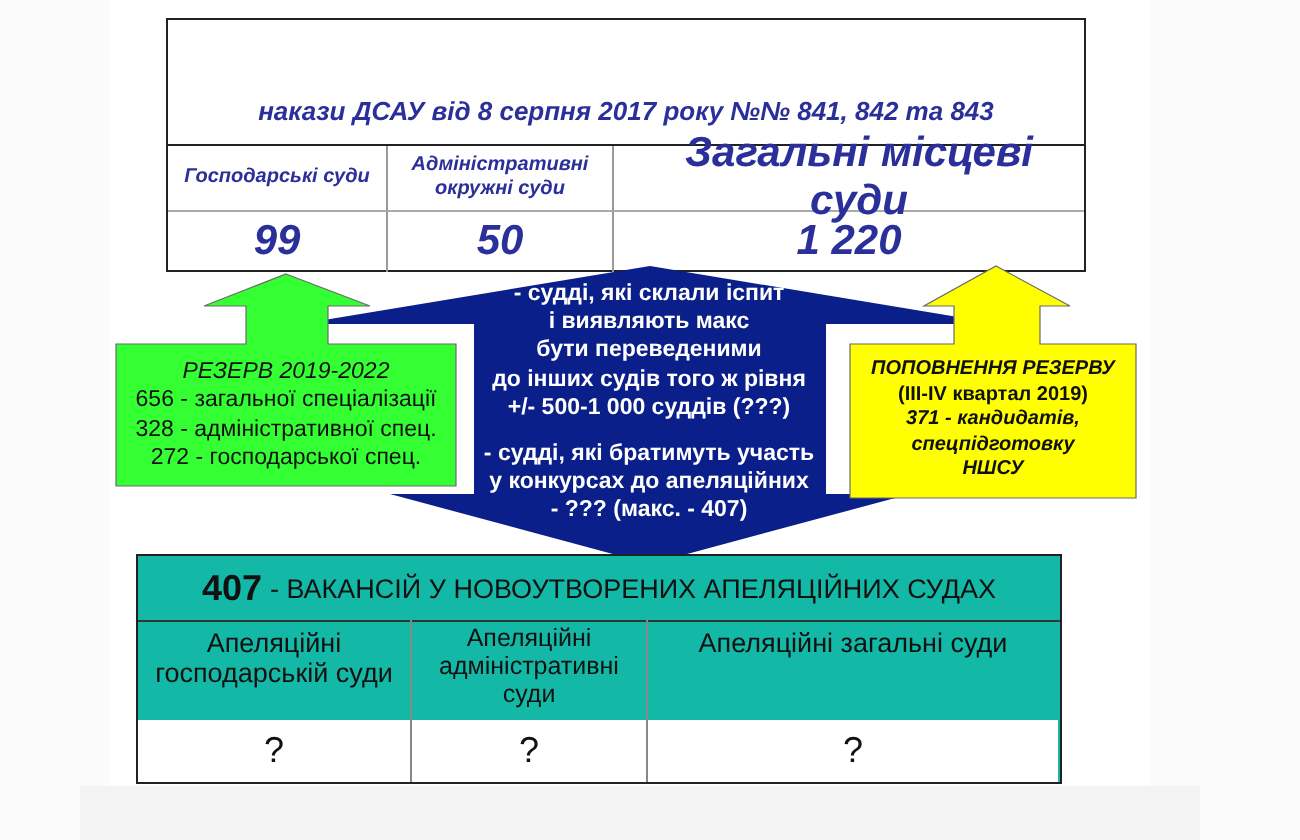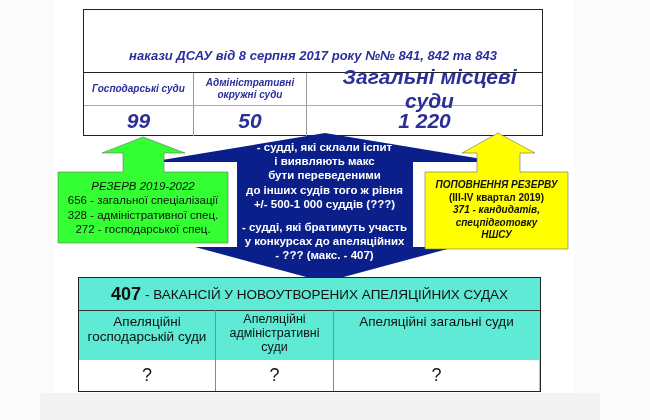--- a/index.html
+++ b/index.html
@@ -22,22 +22,22 @@
   .top-sub { position:absolute; left:0; right:0; top:38px; text-align:center;
     color:#2b2f9a; font-weight:bold; font-style:italic; font-size:13px; }
   .top-grid { position:absolute; left:0; right:0; top:62px; bottom:0; border-top:1.5px solid #222; }
   .tcell { position:absolute; box-sizing:border-box; color:#2b2f9a; font-weight:bold; font-style:italic;
     display:flex; align-items:center; justify-content:center; text-align:center; }
   .hdr-small { font-size:10px; line-height:12px; }
   .hdr-big { font-size:21px; }
   .val { font-size:21px; }
 
   
-  .bt { position:absolute; left:78px; top:277px; width:463px; height:115px;
-    border:1.5px solid #222; box-sizing:border-box; background:#5eead4; }
+  .bt { position:absolute; left:68px; top:277px; width:463px; height:115px;
+    border:1.5px solid #222; box-sizing:border-box; background:#14b8a6; }
   .bt-title { position:absolute; left:0; right:0; top:0; height:32px; border-bottom:1.5px solid #333;
     display:flex; align-items:center; justify-content:center; font-size:13.5px; color:#111; }
   .bt-title b { font-size:18px; margin-right:4px; }
   .bcell { position:absolute; box-sizing:border-box; text-align:center; font-size:13.5px; color:#111; line-height:15px; padding-top:4px; }
   .bval { position:absolute; box-sizing:border-box; background:#fff; display:flex; align-items:center; justify-content:center; font-size:18px; color:#111; top:82px; height:31px; }
 
   .arrows { position:absolute; left:0; top:0; }
   .green-text { position:absolute; left:58px; top:172px; width:170px; height:71px;
     display:flex; flex-direction:column; align-items:center; justify-content:center;
     font-size:11.5px; line-height:14.5px; color:#111; }

